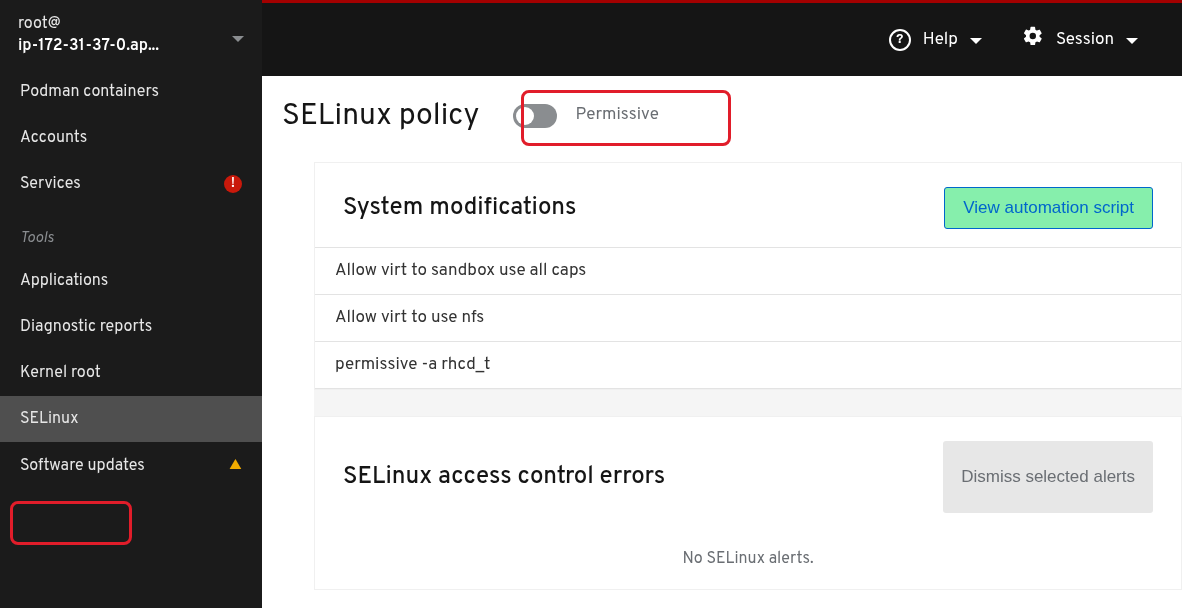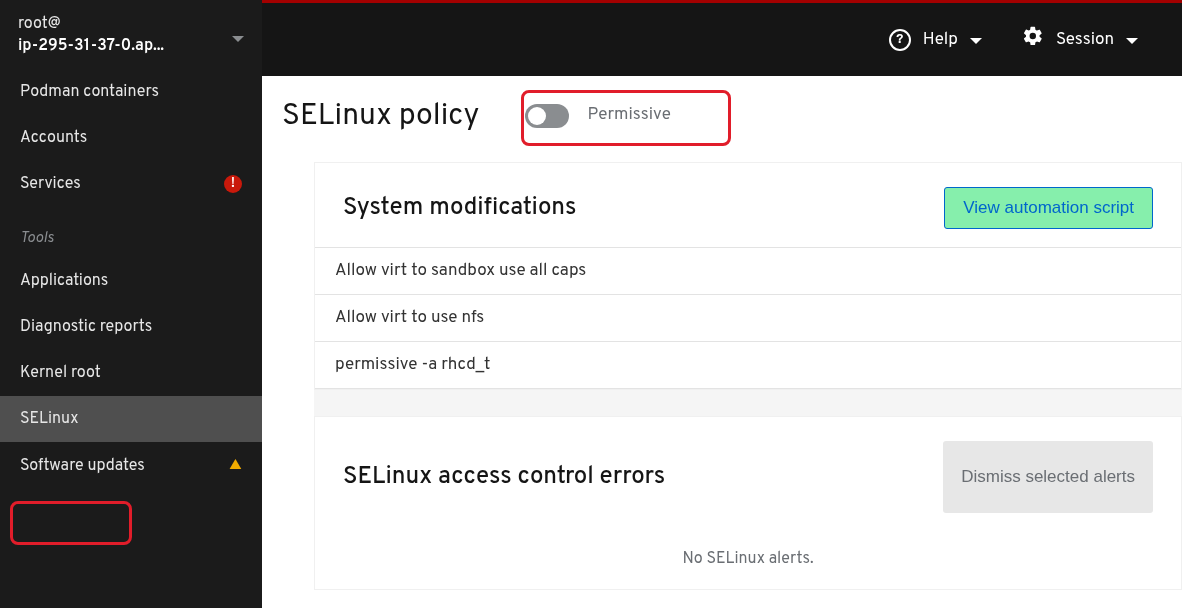--- a/index.html
+++ b/index.html
@@ -103,21 +103,21 @@
   }
   .icon-gear svg { width: 22px; height: 22px; fill: #fff; }
 
   .content {
     padding: 20px 0 0 20px;
     overflow: hidden;
   }
   .title-row {
     display: flex;
     align-items: center;
-    gap: 36px;
+    gap: 24px;
     padding: 0 24px 26px 0;
     position: relative;
   }
   .page-title {
     font-size: 30px;
     font-weight: 400;
     color: #151515;
   }
   .toggle-wrap {
     display: flex;
@@ -189,21 +189,21 @@
 
   .sidebar-wrap { position: relative; }
 </style>
 </head>
 <body>
 
 <div class="sidebar sidebar-wrap">
   <div class="host-selector">
     <div class="host-text">
       <div class="user">root@</div>
-      <div class="host">ip-295-31-37-0.ap...</div>
+      <div class="host">ip-172-31-37-0.ap...</div>
     </div>
     <div class="chevron-down"></div>
   </div>
 
   <div class="nav-item">
     <span>Podman containers</span>
   </div>
   <div class="nav-item">
     <span>Accounts</span>
   </div>

